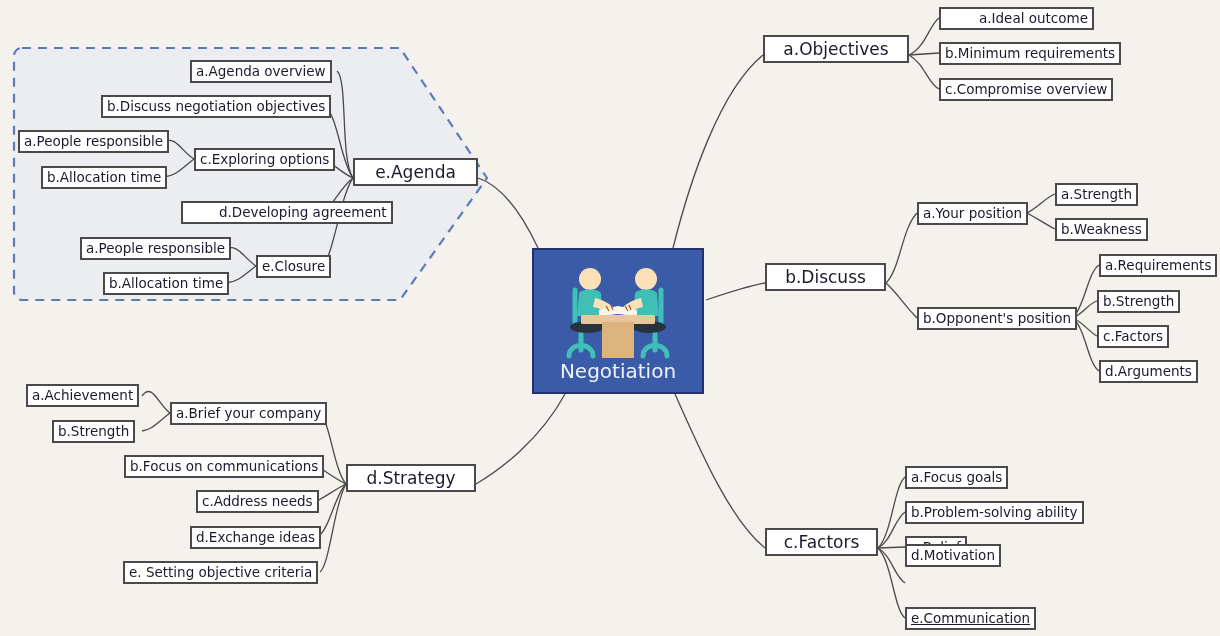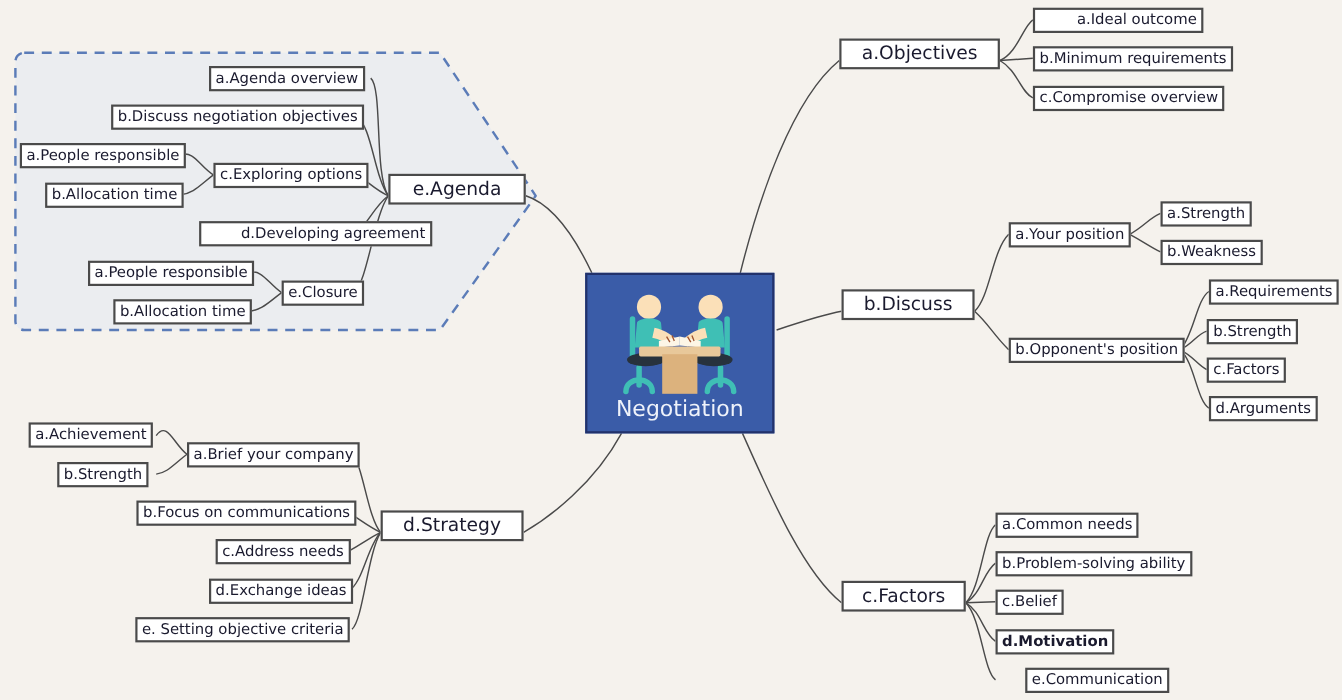--- a/index.html
+++ b/index.html
@@ -170,25 +170,25 @@
   <div class="node leaf" style="left:917px;top:307px;">b.Opponent's position</div>
 
   <div class="node leaf" style="left:1055px;top:183px;">a.Strength</div>
   <div class="node leaf" style="left:1055px;top:218px;">b.Weakness</div>
 
   <div class="node leaf" style="left:1099px;top:254px;">a.Requirements</div>
   <div class="node leaf" style="left:1097px;top:290px;">b.Strength</div>
   <div class="node leaf" style="left:1097px;top:325px;">c.Factors</div>
   <div class="node leaf" style="left:1099px;top:360px;">d.Arguments</div>
 
-  <div class="node leaf" style="left:905px;top:466px;">a.Common needs</div>
+  <div class="node leaf" style="left:905px;top:466px;">a.Focus goals</div>
   <div class="node leaf" style="left:905px;top:501px;">b.Problem-solving ability</div>
   <div class="node leaf" style="left:905px;top:536px;">c.Belief</div>
-  <div class="node leaf" style="left:905px;top:572px;font-weight:bold;">d.Motivation</div>
-  <div class="node leaf" style="left:932px;top:607px;">e.Communication</div>
+  <div class="node leaf" style="left:905px;top:544px;">d.Motivation</div>
+  <div class="node leaf" style="left:905px;top:607px;text-decoration:underline;">e.Communication</div>
 
   <div class="node leaf" style="left:170px;top:402px;">a.Brief your company</div>
   <div class="node leaf" style="left:124px;top:455px;">b.Focus on communications</div>
   <div class="node leaf" style="left:196px;top:490px;">c.Address needs</div>
   <div class="node leaf" style="left:190px;top:526px;">d.Exchange ideas</div>
   <div class="node leaf" style="left:123px;top:561px;">e. Setting objective criteria</div>
 
   <div class="node leaf" style="left:26px;top:384px;">a.Achievement</div>
   <div class="node leaf" style="left:52px;top:420px;">b.Strength</div>
 

